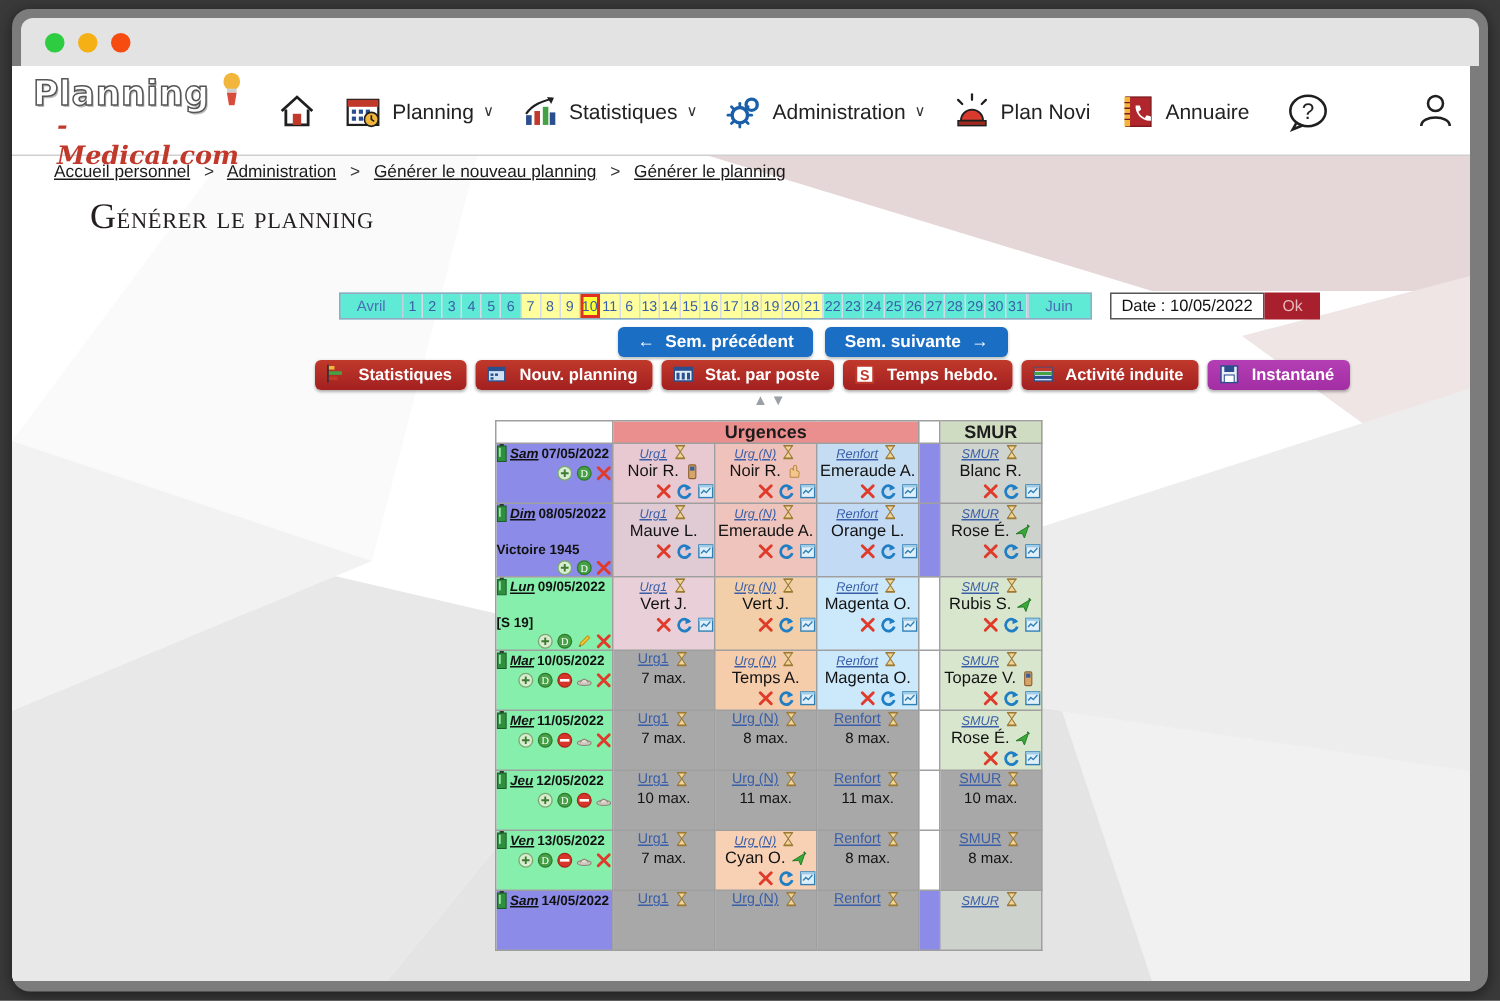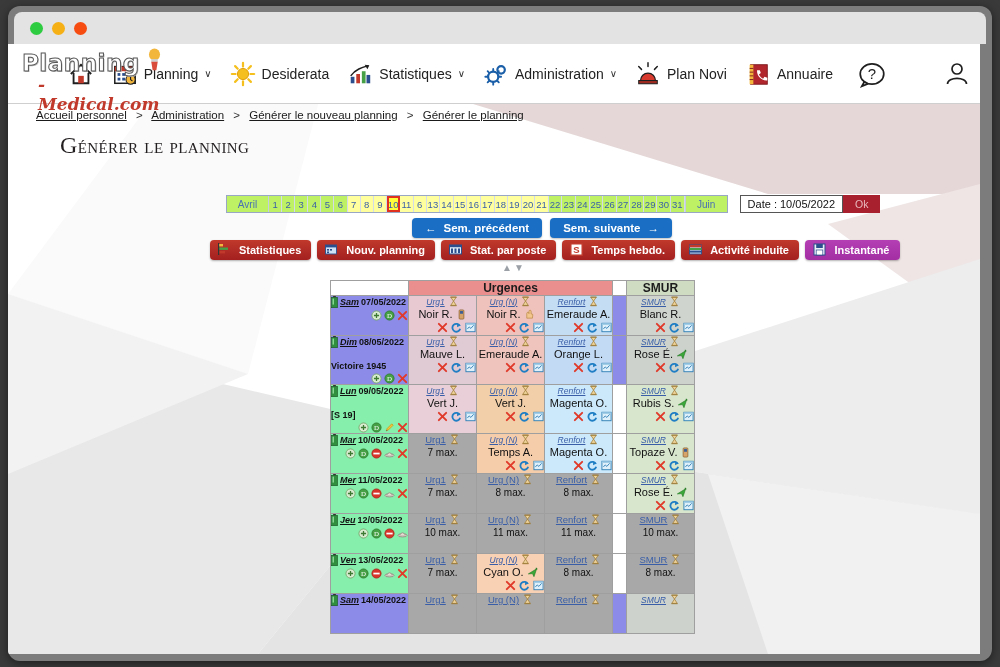--- a/index.html
+++ b/index.html
@@ -97,21 +97,21 @@
   }
   .page-title .cap { font-size: 24px; }
   .page-title .rest { font-variant: small-caps; font-size: 22px; }
 
   
   .datestrip {
     position: absolute; left: 218px; top: 151px;
     display: flex; align-items: stretch;
     z-index: 4;
   }
-  .dgrid { display: flex; border: 1px solid #9aa7c4; background: #bef264; }
+  .dgrid { display: flex; border: 1px solid #9aa7c4; background: #5eead4; }
   .dmonth {
     min-width: 42px; text-align: center; font-size: 10px; color: #4a6fb5;
     padding: 2px 5px; border-right: 1px solid #c5cee0;
     display: flex; align-items: center; justify-content: center;
   }
   .dmonth.last { border-right: none; border-left: 1px solid #c5cee0; }
   .dday {
     min-width: 13.1px; text-align: center; font-size: 9.5px; color: #3a5fa8;
     padding: 2px 1px; border-right: 1px solid #d3dae8;
     display: flex; align-items: center; justify-content: center;
@@ -277,36 +277,20 @@
                 <rect x="6" y="18" width="3" height="3"></rect>
               <rect x="11" y="18" width="3" height="3"></rect>
             </g>
             <circle cx="20" cy="20" r="5" fill="#f2b63c" stroke="#1f1f1f" stroke-width="1.2"></circle>
             <path d="M20 17 V20 L22 21.5" stroke="#1f1f1f" stroke-width="1.2" fill="none"></path>
           </svg>
           <span>Planning</span>
           <span class="caret">∨</span>
         </div>
 
-        <div class="navitem">
-          <svg class="navicon" viewBox="0 0 28 28">
-            <circle cx="14" cy="14" r="6" fill="#f5c01e" stroke="#e09a00" stroke-width="1"></circle>
-            <g stroke="#f5c01e" stroke-width="2.4" stroke-linecap="round">
-              <line x1="14" y1="2" x2="14" y2="6"></line>
-                <line x1="14" y1="22" x2="14" y2="26"></line>
-              <line x1="2" y1="14" x2="6" y2="14"></line>
-                <line x1="22" y1="14" x2="26" y2="14"></line>
-              <line x1="5.5" y1="5.5" x2="8.3" y2="8.3"></line>
-                <line x1="19.7" y1="19.7" x2="22.5" y2="22.5"></line>
-              <line x1="5.5" y1="22.5" x2="8.3" y2="19.7"></line>
-                <line x1="19.7" y1="8.3" x2="22.5" y2="5.5"></line>
-            </g>
-          </svg>
-          <span>Desiderata</span>
-        </div>
 
         <div class="navitem">
           <svg class="navicon" viewBox="0 0 28 28">
             <path d="M4 16 C9 9, 16 7, 23 5" fill="none" stroke="#1f1f1f" stroke-width="1.6"></path>
             <path d="M19 4 L24 4.5 L22 9 Z" fill="#1f1f1f"></path>
             <rect x="4" y="17" width="4" height="7" fill="#2b4f8e"></rect>
             <rect x="10" y="14" width="4" height="10" fill="#c0392b"></rect>
             <rect x="16" y="11" width="4" height="13" fill="#46a046"></rect>
             <rect x="21" y="15" width="4" height="9" fill="#2b4f8e"></rect>
           </svg>

